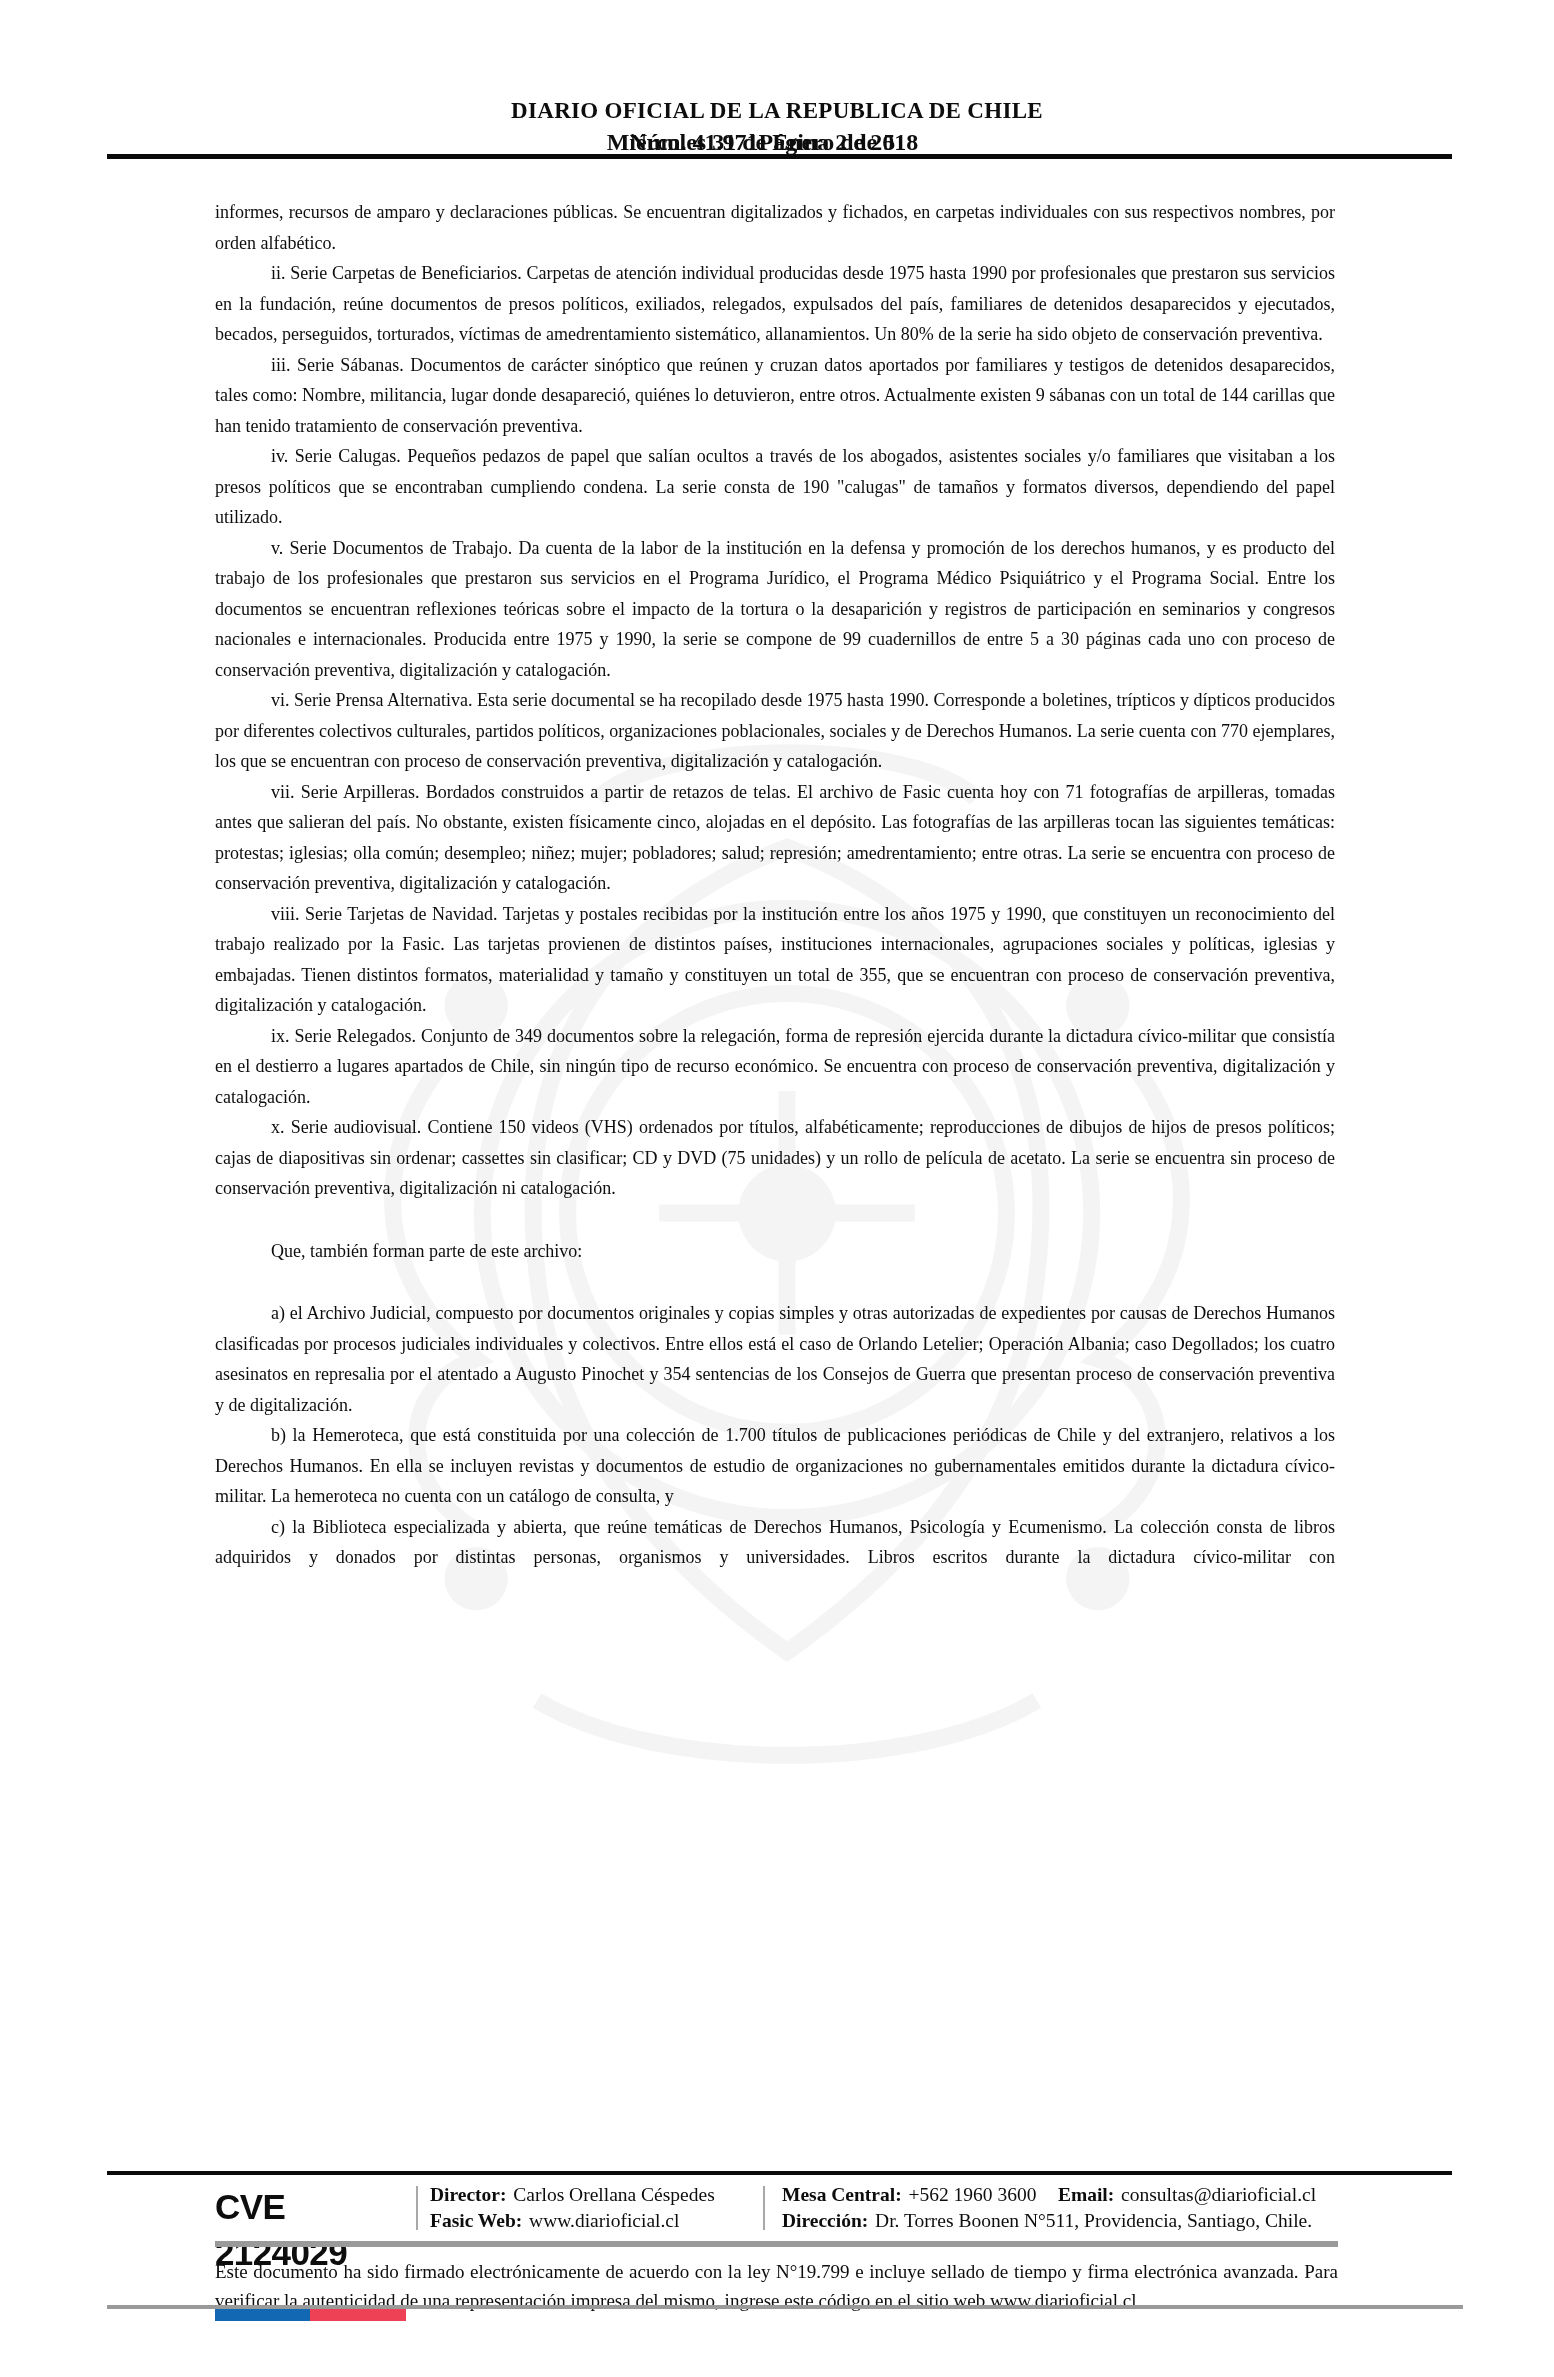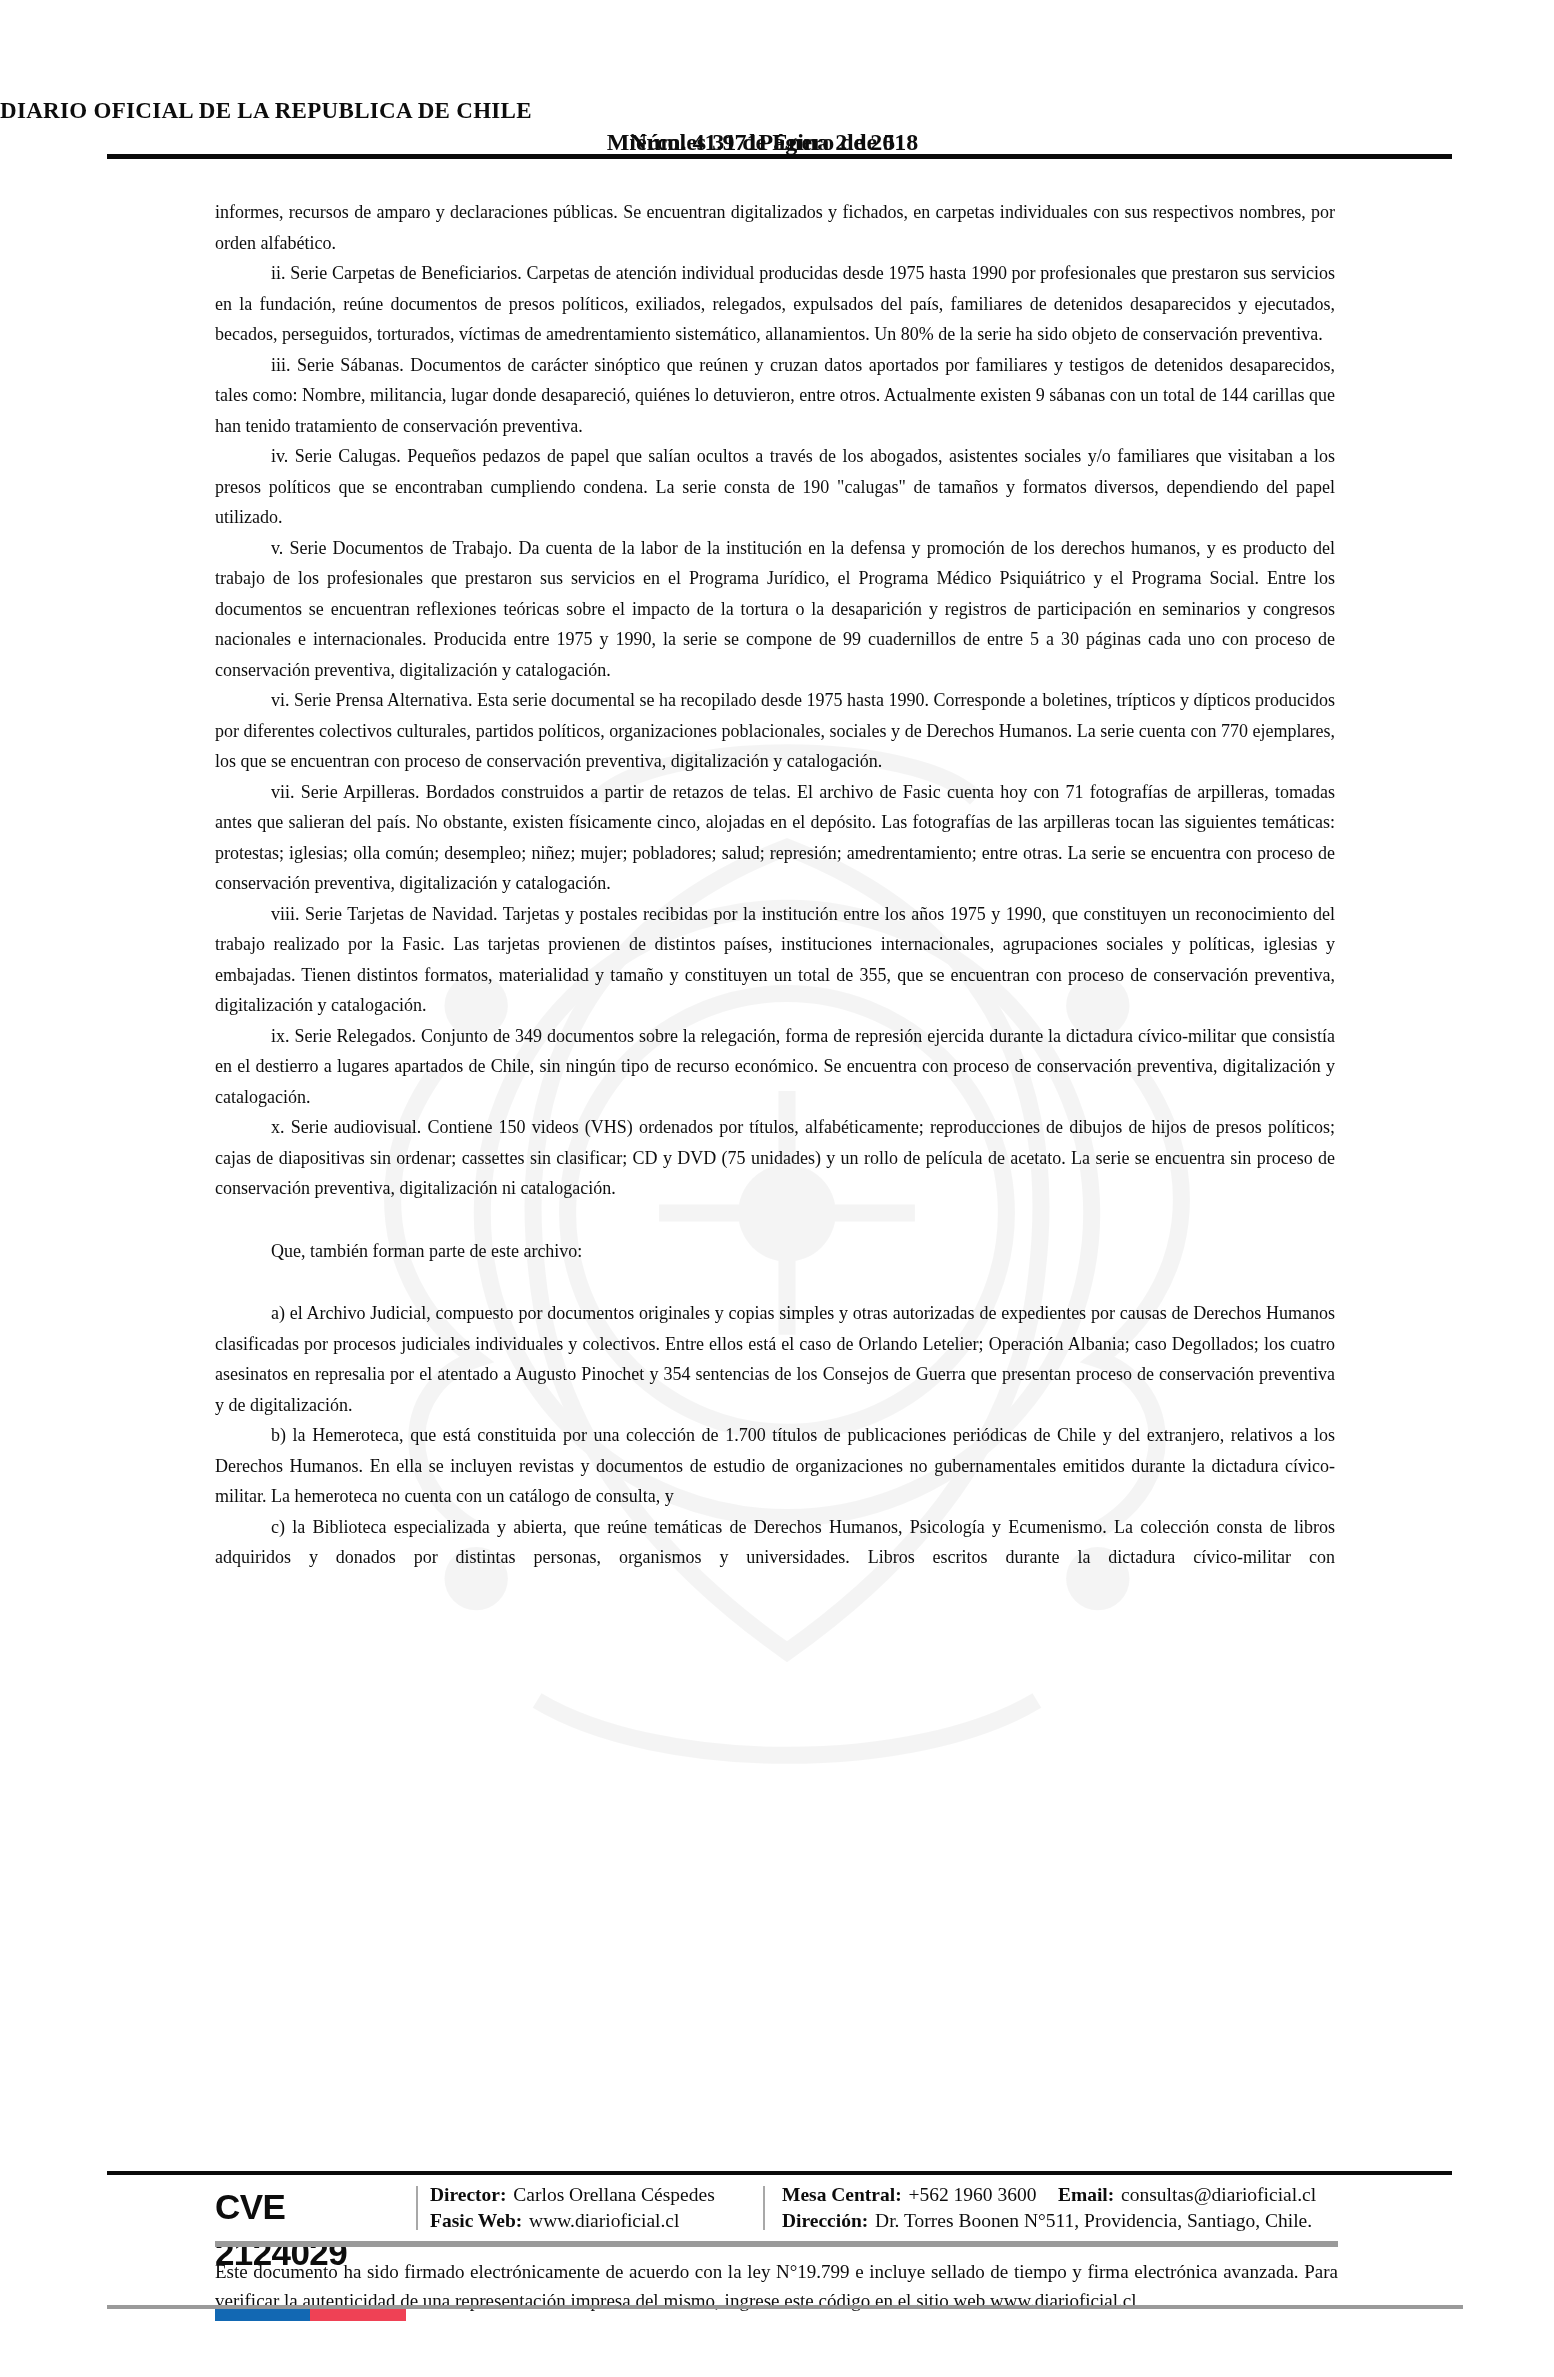--- a/index.html
+++ b/index.html
@@ -16,21 +16,21 @@
     font-family: "Liberation Serif", serif;
     color: #0d0d0d;
   }
 
   
   .masthead-title {
     position: absolute;
     top: 98px;
     left: 0;
     width: 1554px;
-    text-align: left;
+    text-align: center;
     font-size: 23px;
     font-weight: bold;
     letter-spacing: 0.3px;
   }
   .header-row {
     position: absolute;
     top: 129px;
     left: 111px;
     width: 1303px;
     display: flex;

